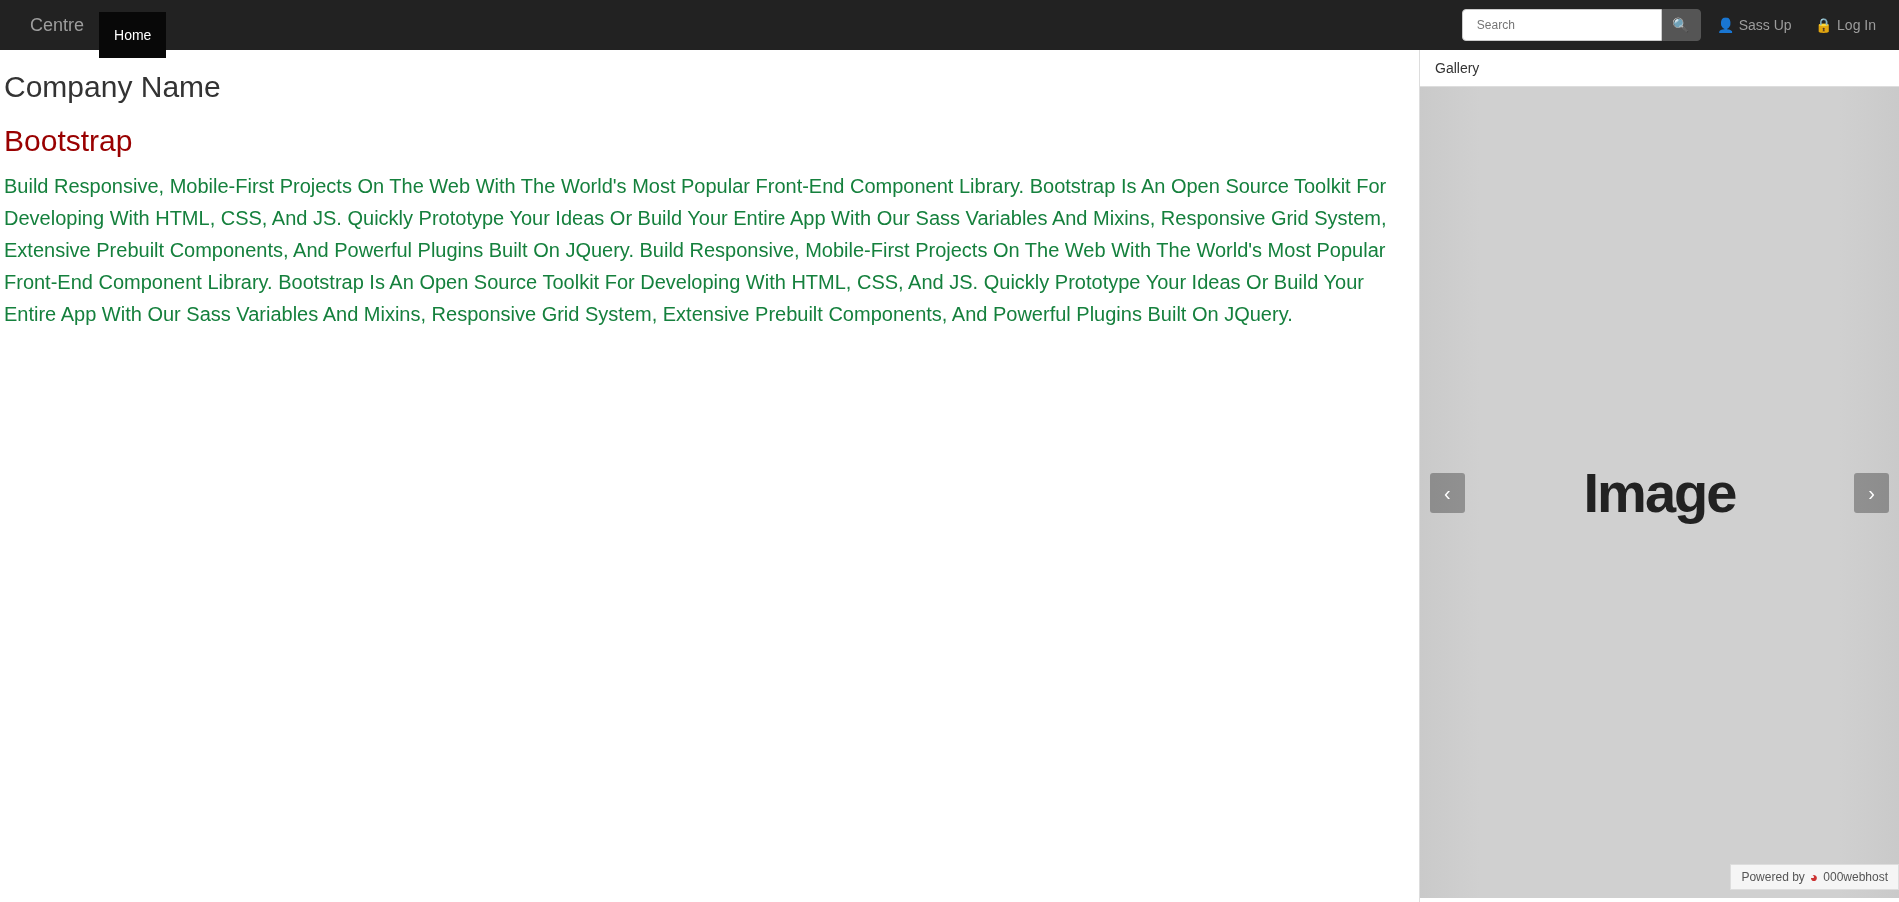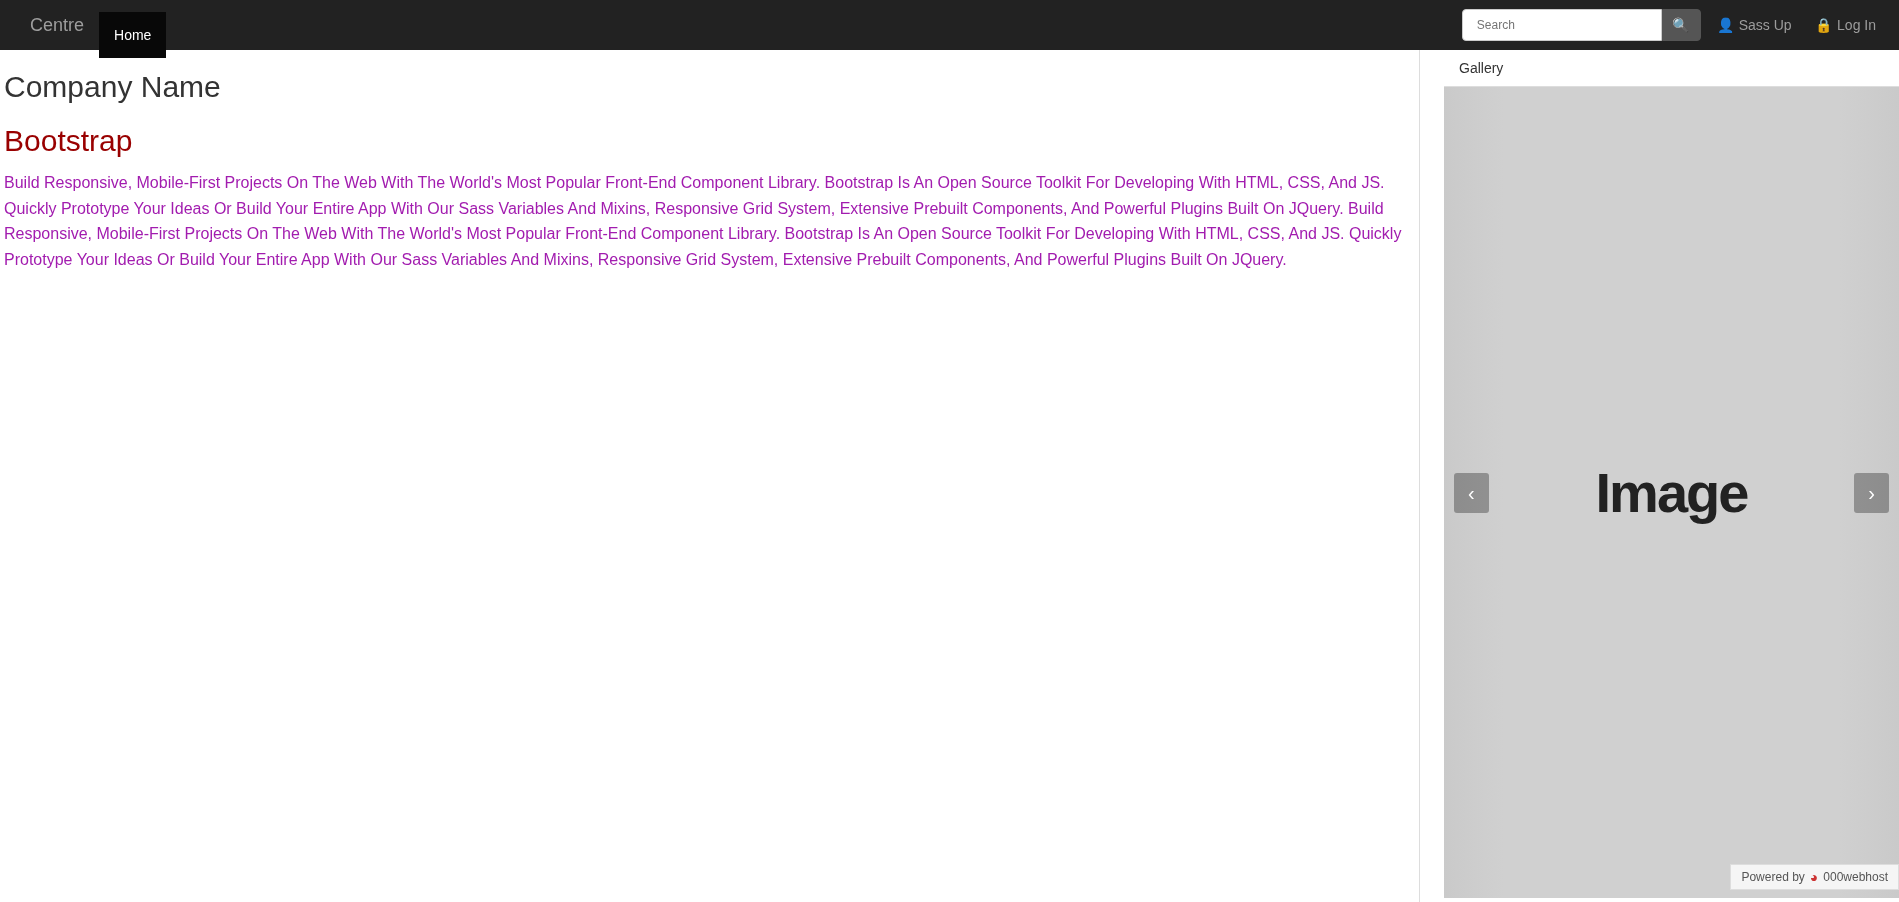--- a/index.html
+++ b/index.html
@@ -98,31 +98,30 @@
       color: #333;
       margin-bottom: 20px;
     }
     .bootstrap-title {
       font-size: 30px;
       font-weight: 500;
       color: #990000;
       margin-bottom: 12px;
     }
     .description-text {
-      font-size: 16px;
-      color: #a21caf;
+      font-size: 20px;
+      color: #15803d;
       line-height: 1.6;
     }
 
     
     .sidebar {
       width: 480px;
       border-left: 1px solid #ddd;
       flex-shrink: 0;
-      padding-left: 24px;
     }
     .gallery-header {
       padding: 10px 15px;
       font-size: 14px;
       color: #333;
       border-bottom: 1px solid #ddd;
     }
     .gallery-carousel {
       position: relative;
       background: #d0d0d0;

